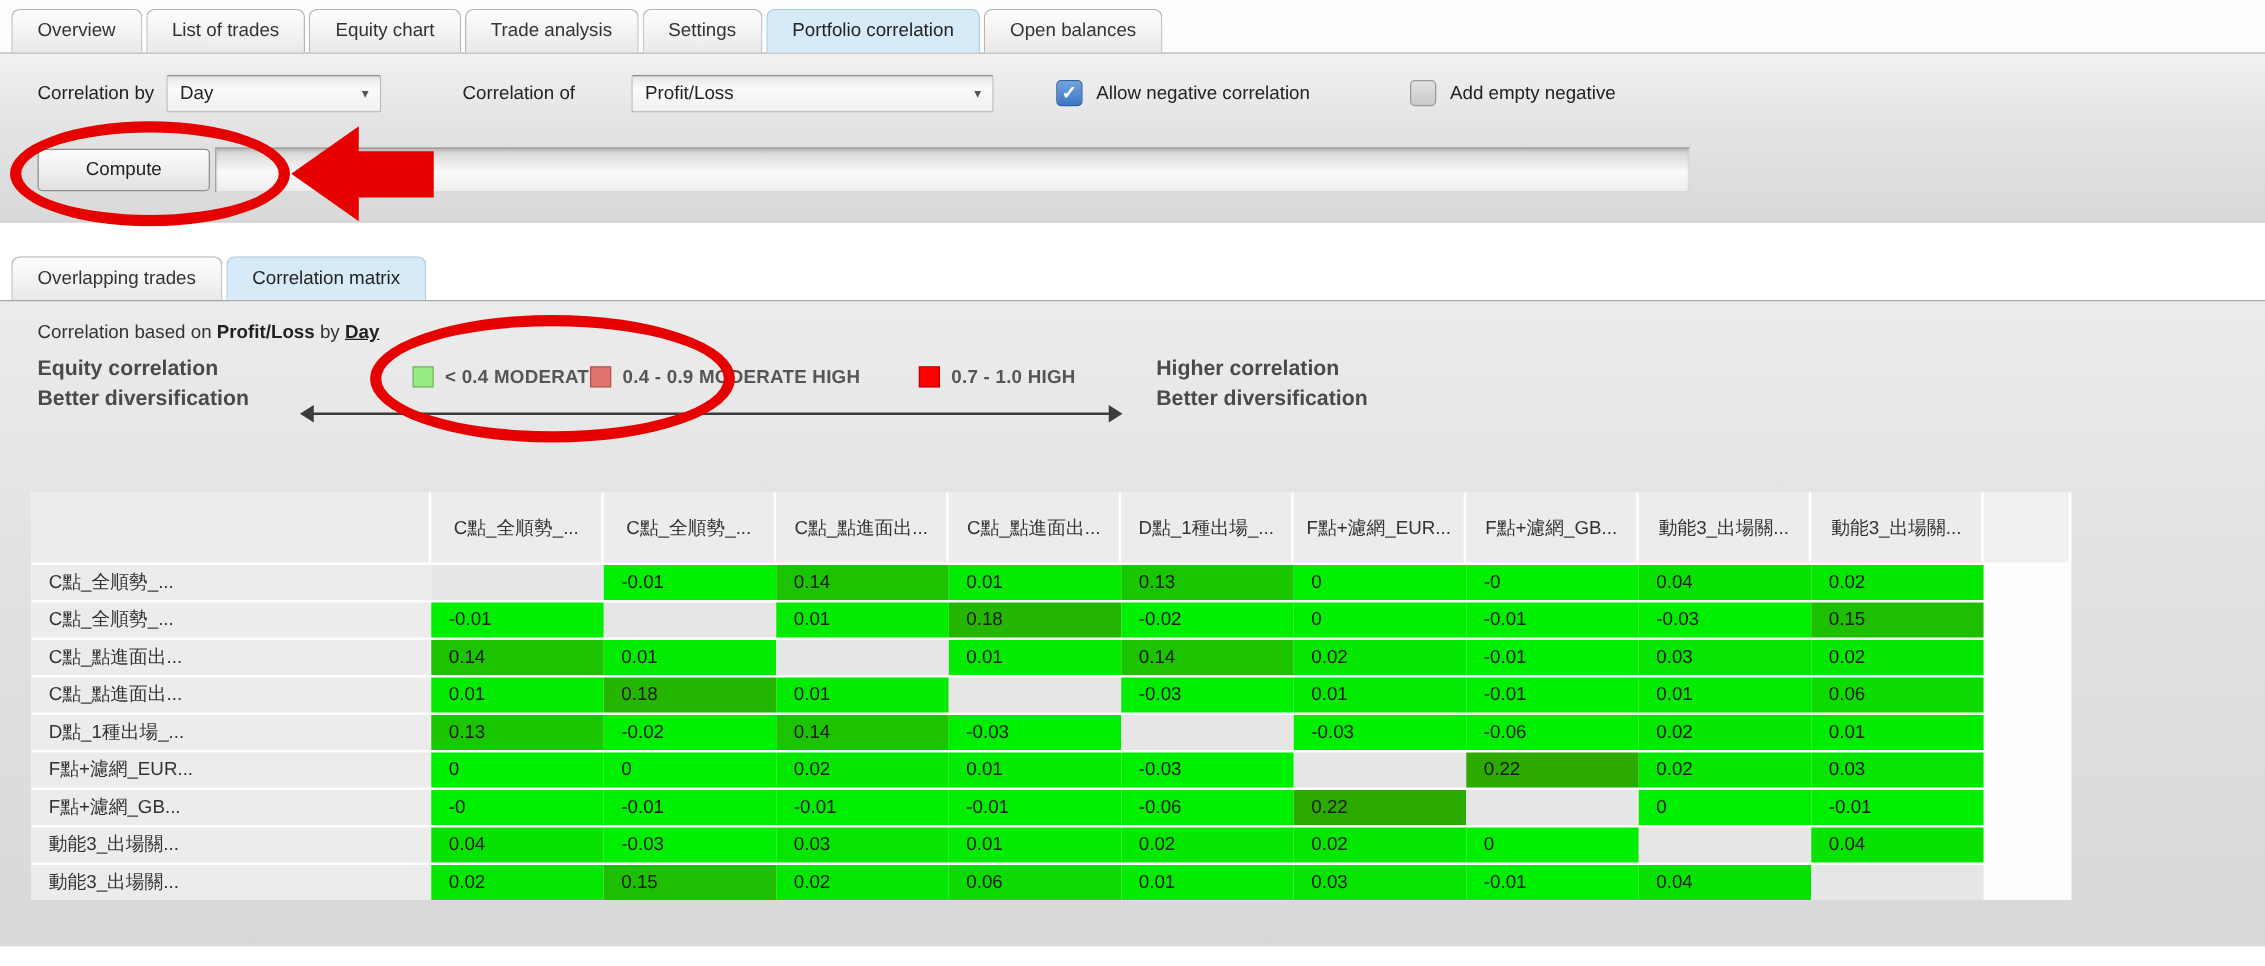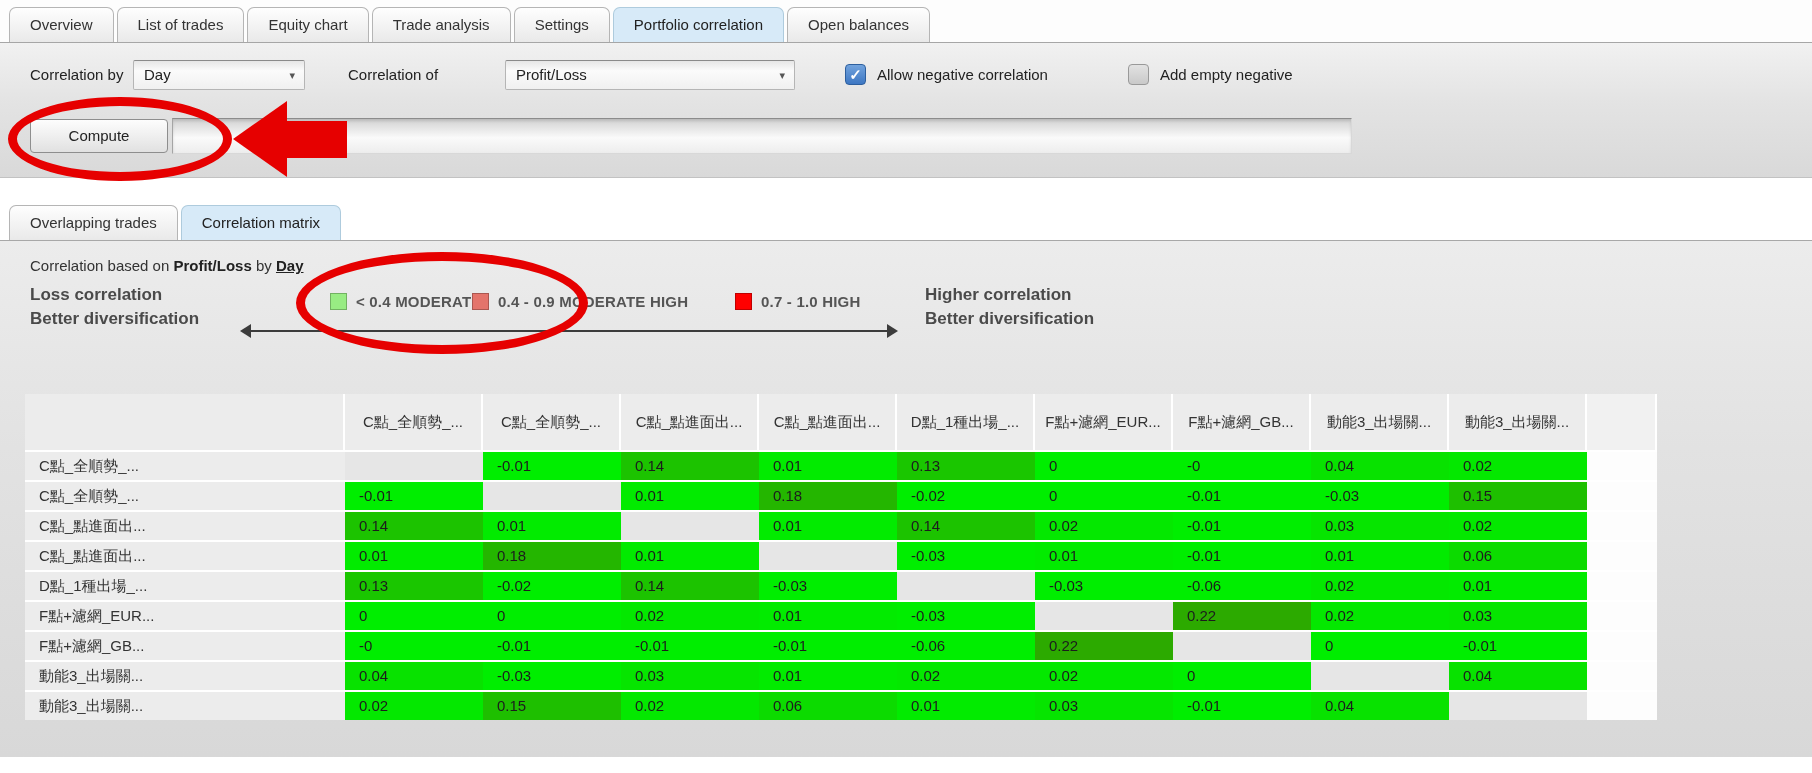--- a/index.html
+++ b/index.html
@@ -97,21 +97,21 @@
     <div class="tab active">Portfolio correlation</div>
     <div class="tab">Open balances</div>
   </div>
 
   <div class="panel" id="control-panel">
     <div class="ctl-label" style="left:30px; top:17px;">Correlation by</div>
     <div class="dropdown" style="left:133px; top:17px; width:172px;">
       <span>Day</span>
       <span class="caret">▾</span>
     </div>
-    <div class="ctl-label" style="left:348px; top:17px;">Correlation of</div>
+    <div class="ctl-label" style="left:370px; top:17px;">Correlation of</div>
     <div class="dropdown" style="left:505px; top:17px; width:290px;">
       <span>Profit/Loss</span>
       <span class="caret">▾</span>
     </div>
     <div class="checkbox checked" style="left:845px;">
       <span>✓</span>
     </div>
     <div class="cb-label" style="left:877px;">Allow negative correlation</div>
     <div class="checkbox unchecked" style="left:1128px;"></div>
     <div class="cb-label" style="left:1160px;">Add empty negative</div>
@@ -126,21 +126,21 @@
 
   <div class="panel" id="content-panel">
     <div class="summary">
       <span>Correlation based on</span>
       <b>Profit/Loss</b>
       <span>by</span>
       <b class="underl">Day</b>
     </div>
 
     <div class="legend-side" style="left:30px; top:42px;">
-      <div>Loss correlation</div>
+      <div>Equity correlation</div>
       <div>Better diversification</div>
     </div>
 
     <div class="legend-item" style="left:330px;">
       <div class="swatch" style="background: rgb(152, 236, 131);"></div>
       <div class="lbl">&lt; 0.4 MODERATE</div>
     </div>
     <div class="legend-item" style="left:472px;">
       <div class="swatch" style="background: rgb(228, 116, 107);"></div>
       <div class="lbl">0.4 - 0.9 MODERATE HIGH</div>

